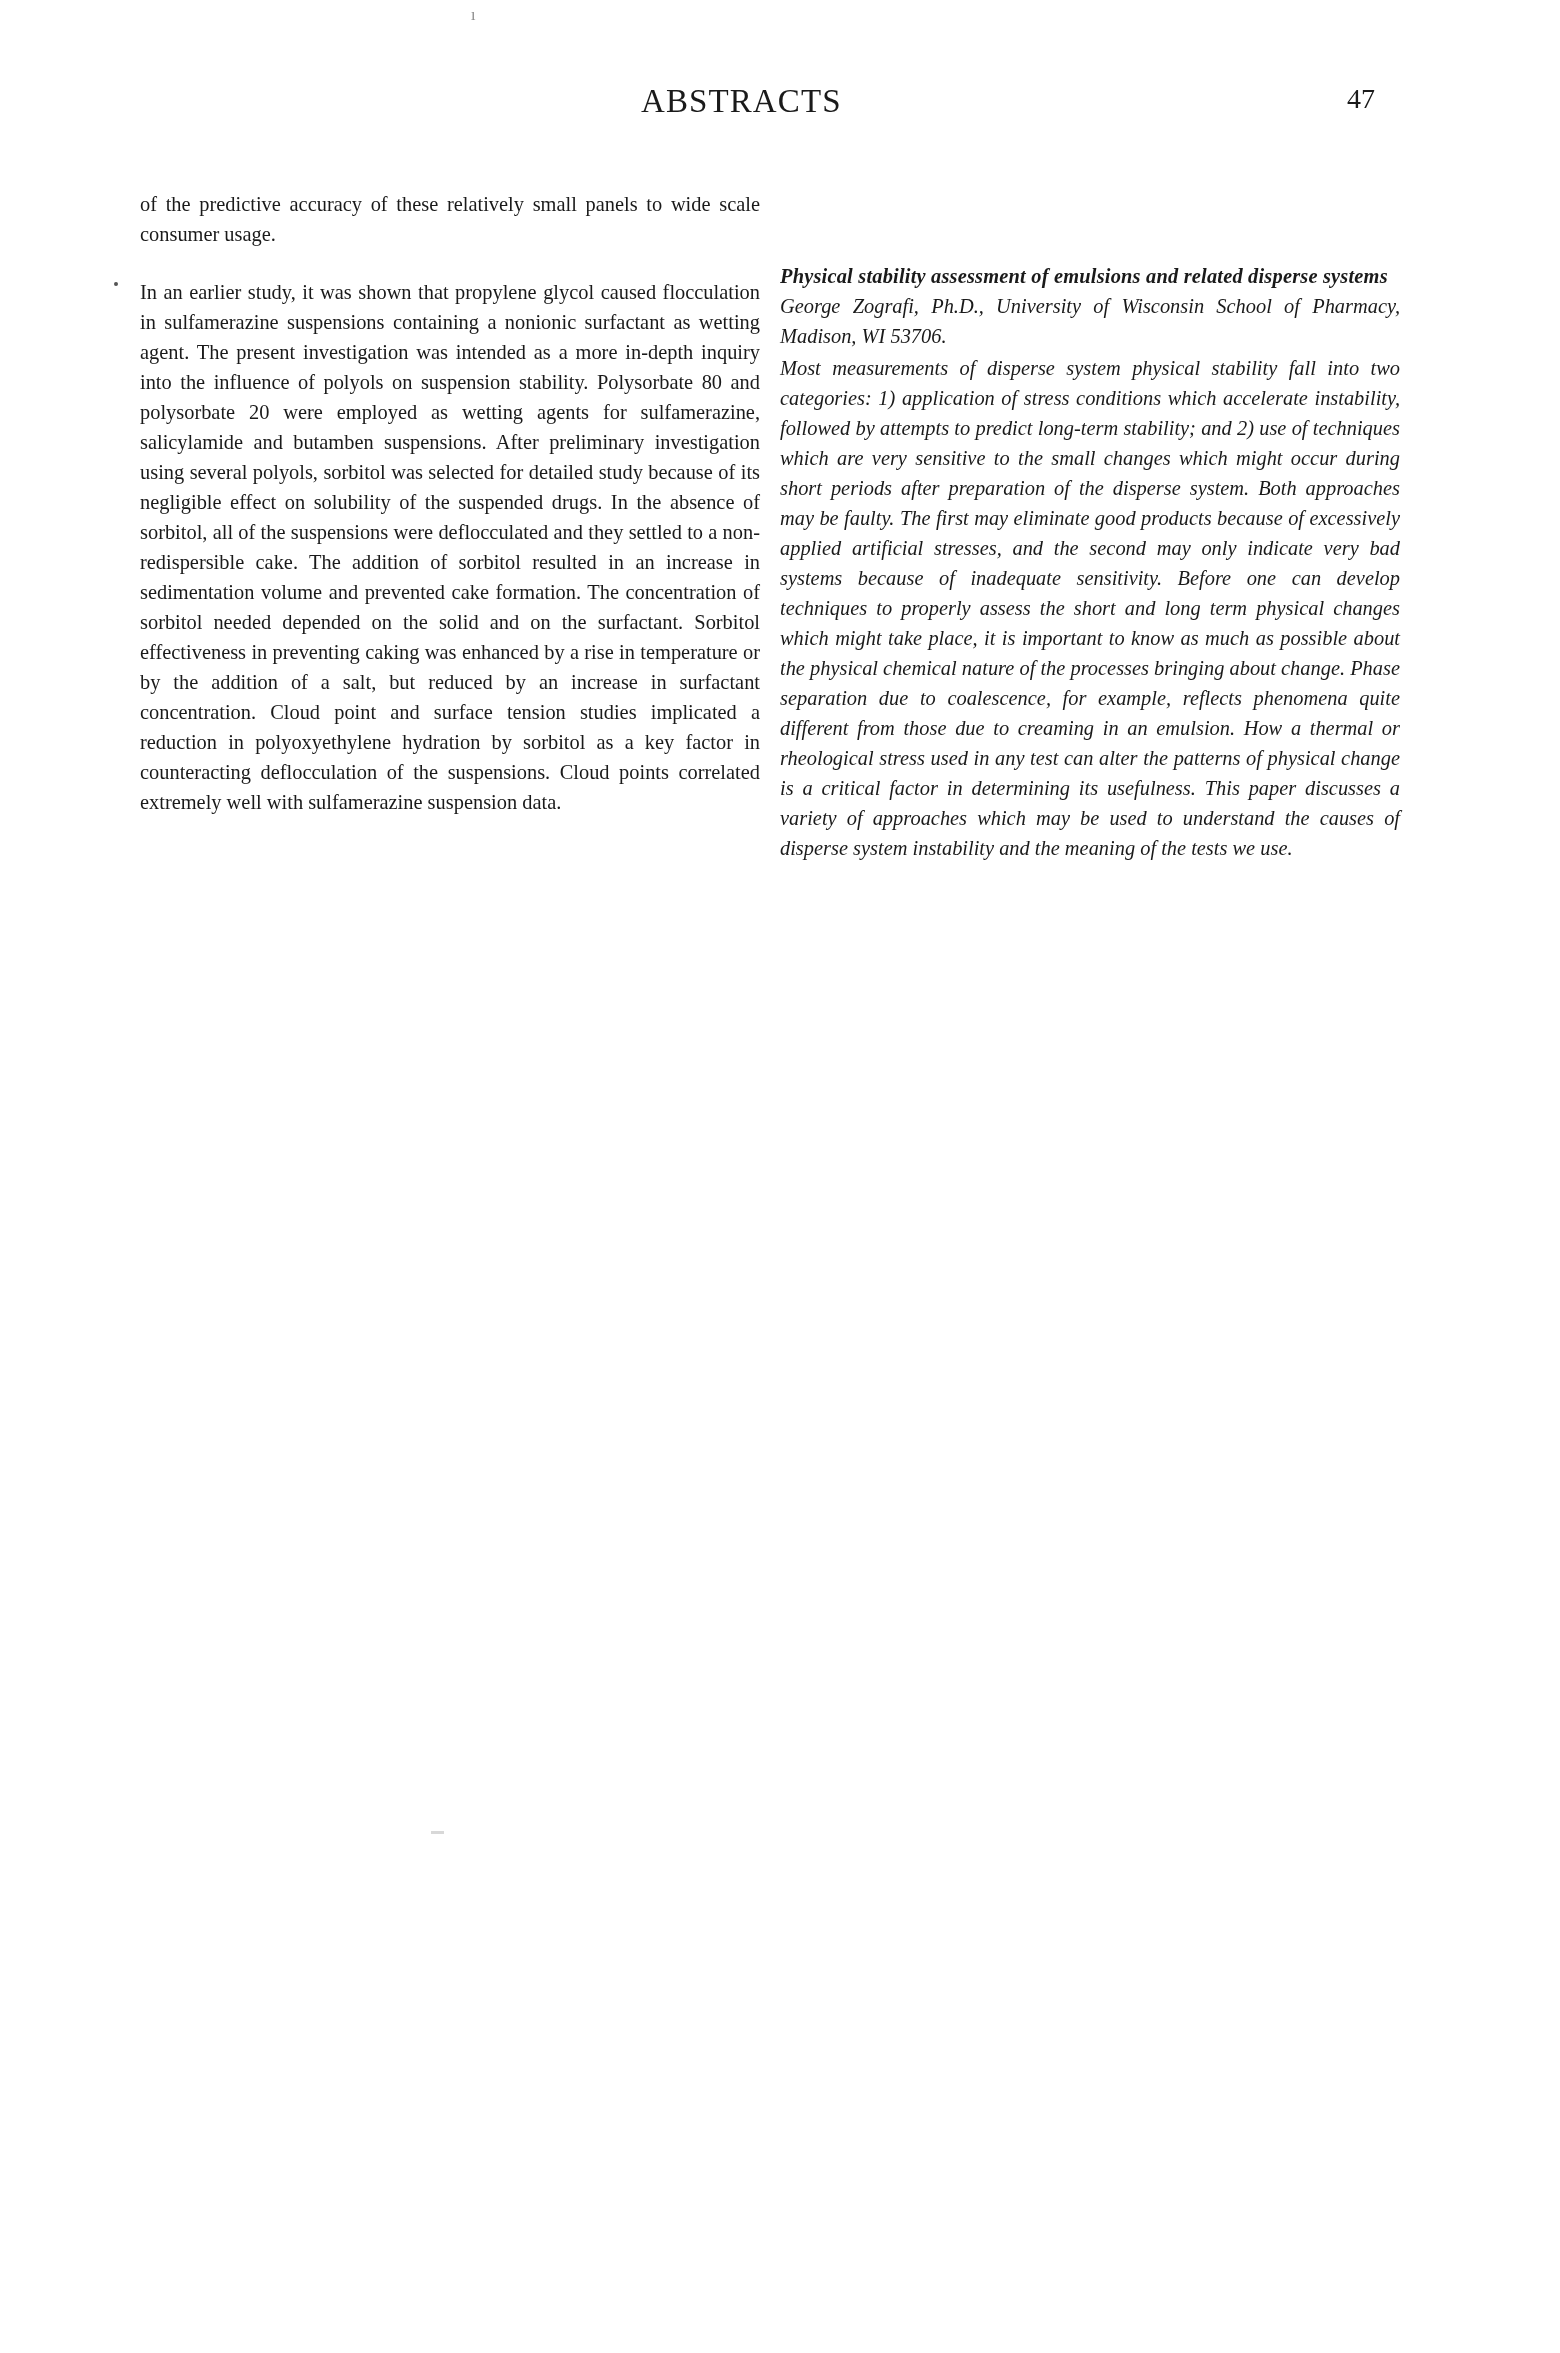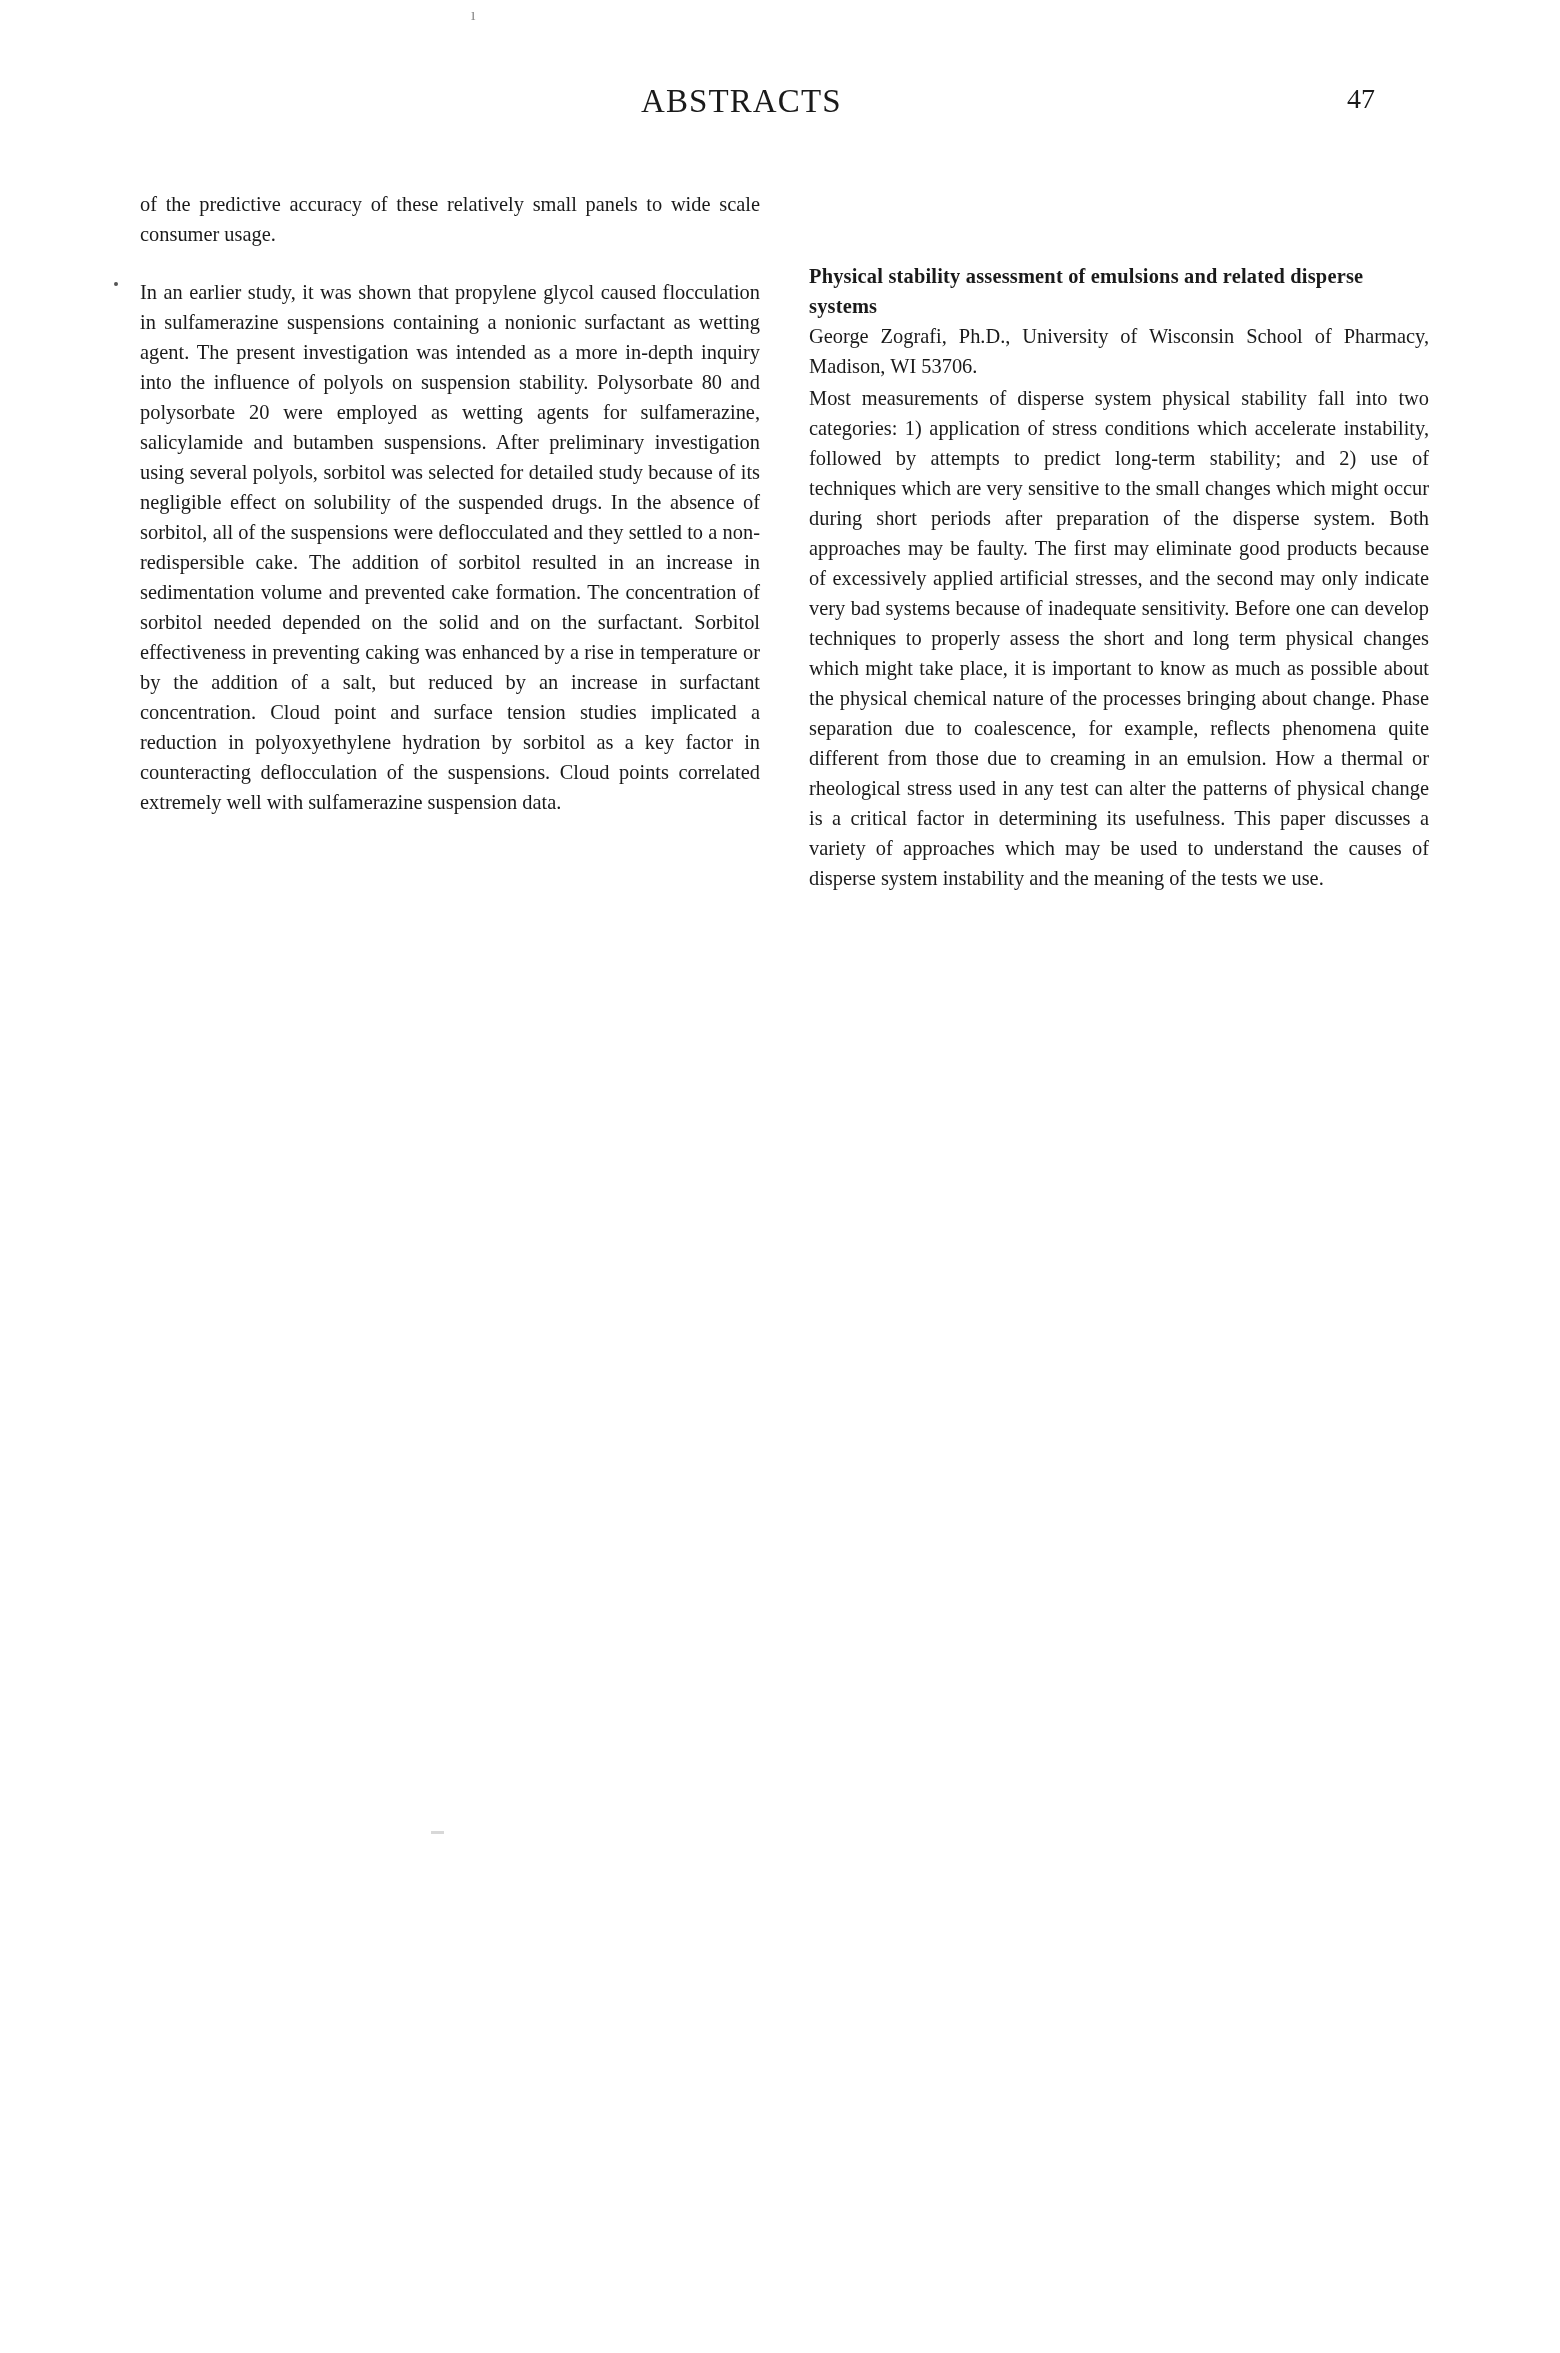--- a/index.html
+++ b/index.html
@@ -52,21 +52,21 @@
     right: 45px;
     top: 0;
     font-size: 28px;
   }
   .columns {
     position: absolute;
     left: 140px;
     top: 189px;
     width: 1289px;
     display: flex;
-    gap: 49px;
+    gap: 20px;
   }
   .col {
     width: 620px;
   }
   p {
     margin: 0;
     font-size: 20.4px;
     line-height: 30px;
     text-align: justify;
     text-justify: inter-word;
@@ -136,21 +136,21 @@
     <div class="col">
       <p class="body first">of the predictive accuracy of these relatively small panels to wide scale consumer usage.</p>
 
       <div class="absblock">
         <p class="body abstext">In an earlier study, it was shown that propylene glycol caused flocculation in sulfamerazine suspensions containing a nonionic surfactant as wetting agent. The present investigation was intended as a more in-depth inquiry into the influence of polyols on suspension stability. Polysorbate 80 and polysorbate 20 were employed as wetting agents for sulfamerazine, salicylamide and butamben suspensions. After preliminary investigation using several polyols, sorbitol was selected for detailed study because of its negligible effect on solubility of the suspended drugs. In the absence of sorbitol, all of the suspensions were deflocculated and they settled to a non-redispersible cake. The addition of sorbitol resulted in an increase in sedimentation volume and prevented cake formation. The concentration of sorbitol needed depended on the solid and on the surfactant. Sorbitol effectiveness in preventing caking was enhanced by a rise in temperature or by the addition of a salt, but reduced by an increase in surfactant concentration. Cloud point and surface tension studies implicated a reduction in polyoxyethylene hydration by sorbitol as a key factor in counteracting deflocculation of the suspensions. Cloud points correlated extremely well with sulfamerazine suspension data.</p>
       </div>
     </div>
 
     <div class="col">
 
-      <div class="absblock" style="margin-top:72px;">
+      <div class="absblock" style="margin-top:72px;font-style:italic;">
         <p class="abstitle">Physical stability assessment of emulsions and related disperse systems</p>
         <p class="authors">George Zografi, Ph.D., University of Wisconsin School of Pharmacy, Madison, WI 53706.</p>
         <p class="body abstext">Most measurements of disperse system physical stability fall into two categories: 1) application of stress conditions which accelerate instability, followed by attempts to predict long-term stability; and 2) use of techniques which are very sensitive to the small changes which might occur during short periods after preparation of the disperse system. Both approaches may be faulty. The first may eliminate good products because of excessively applied artificial stresses, and the second may only indicate very bad systems because of inadequate sensitivity. Before one can develop techniques to properly assess the short and long term physical changes which might take place, it is important to know as much as possible about the physical chemical nature of the processes bringing about change. Phase separation due to coalescence, for example, reflects phenomena quite different from those due to creaming in an emulsion. How a thermal or rheological stress used in any test can alter the patterns of physical change is a critical factor in determining its usefulness. This paper discusses a variety of approaches which may be used to understand the causes of disperse system instability and the meaning of the tests we use.</p>
       </div>
     </div>
 
   </div>
 </div>
 
 

